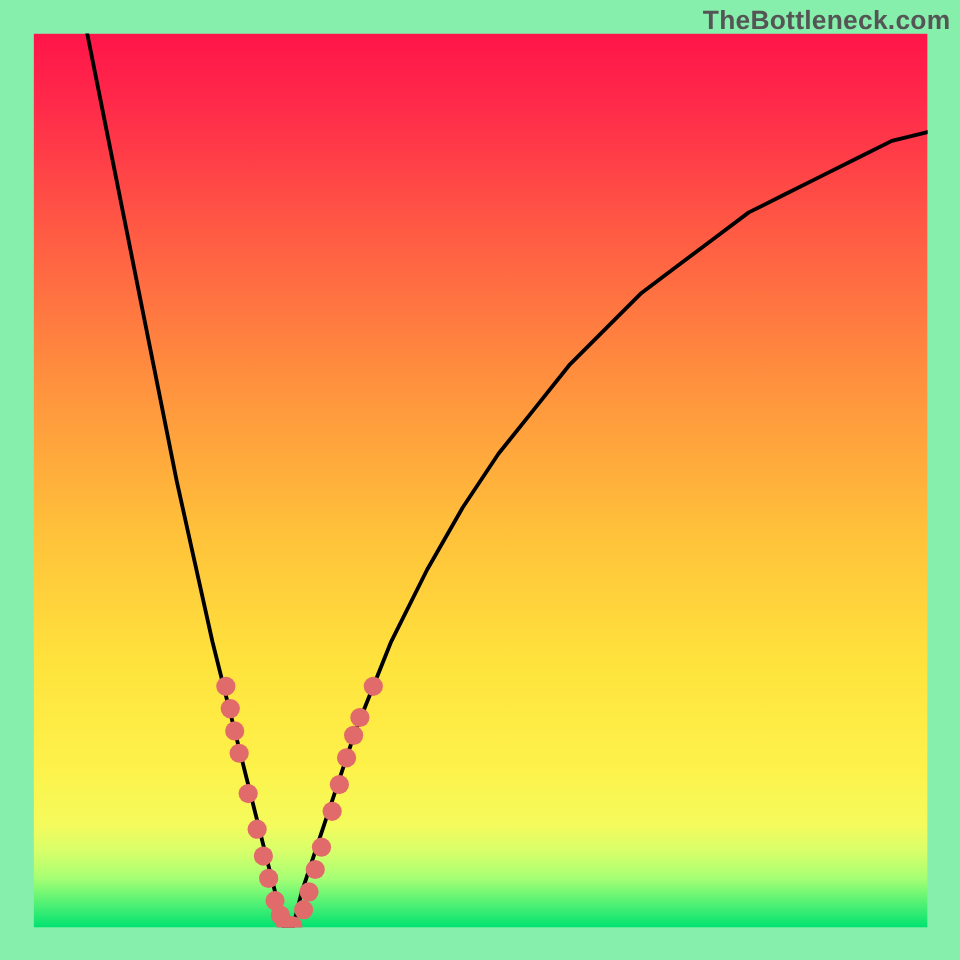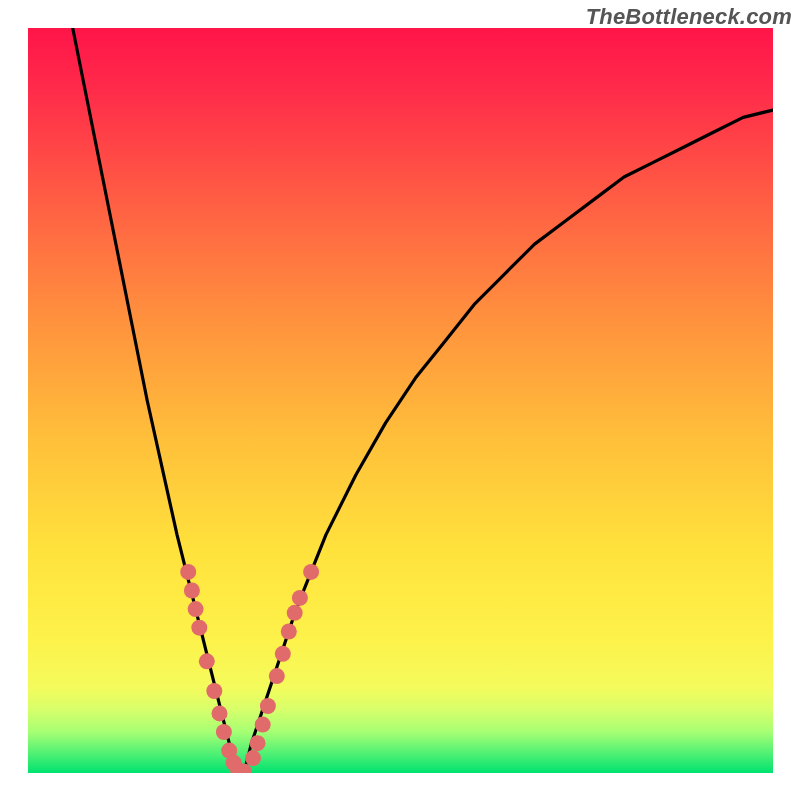--- a/index.html
+++ b/index.html
@@ -10,22 +10,21 @@
     overflow: hidden;
     background: #000;
     font-family: Arial, Helvetica, sans-serif;
   }
   .frame {
     position: absolute;
     top: 0;
     left: 0;
     width: 800px;
     height: 800px;
-    background: #ffffff;
-    font-style: italic;
+    background: #86efac;
   }
   .plot {
     position: absolute;
     top: 28px;
     left: 28px;
     width: 745px;
     height: 745px;
   }
   .watermark {
     position: absolute;

